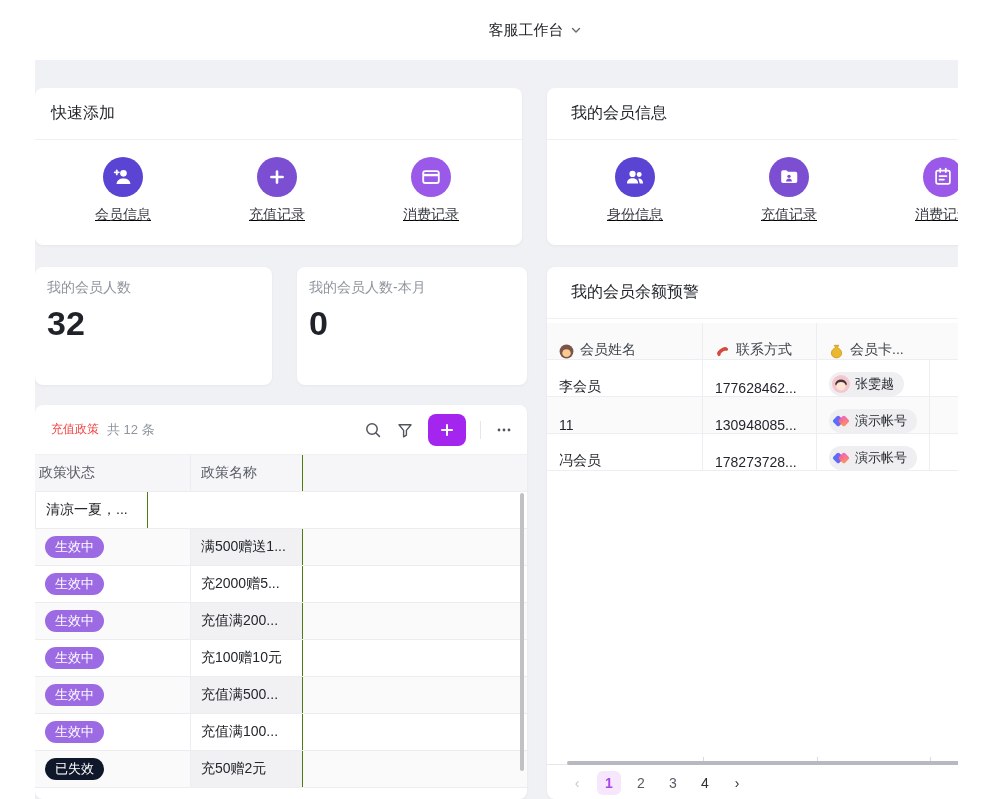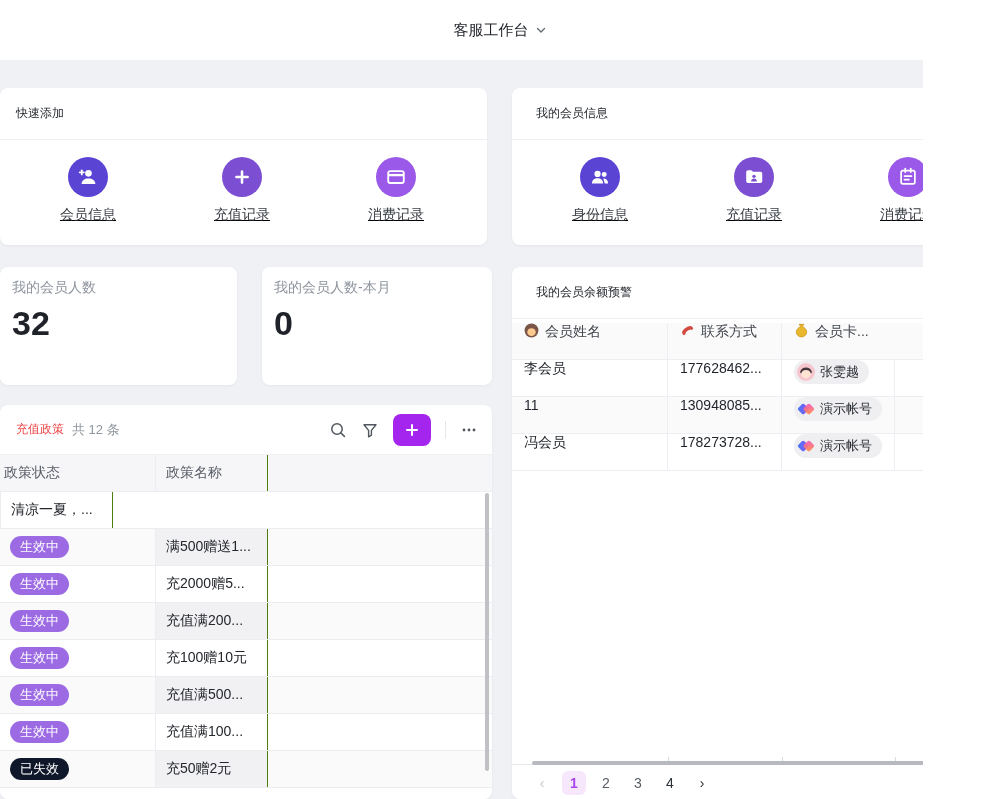--- a/index.html
+++ b/index.html
@@ -1,46 +1,46 @@
 <!DOCTYPE html>
 <html><head>
 <meta charset="utf-8">
 <style>
   * { margin:0; padding:0; box-sizing:border-box; }
   html,body { width:1000px; height:799px; }
   body { font-family:"Liberation Sans","DejaVu Sans",sans-serif; }
-  #app { position:relative; width:923px; height:799px; background:#f0f1f5; overflow:hidden; }
+  #app { position:relative; width:923px; height:799px; background:#f0f1f5; overflow:hidden;margin-left:35px; }
 
   
   .topbar { position:absolute; left:0; top:0; width:1000px; height:60px; background:#fff;
             display:flex; align-items:center; justify-content:center; gap:6px; }
   .topbar-title { font-size:15px; color:#1f2329; }
 
   
   .card { position:absolute; background:#fff; border-radius:8px; box-shadow:0 1px 3px rgba(31,35,41,.05); overflow:hidden; }
   .card-header { height:52px; display:flex; align-items:center; padding:0 24px; border-bottom:1px solid #eef0f3;
-                 font-size:12px; color:#1f2329; font-weight:500;text-align:right; }
+                 font-size:16px; color:#1f2329; font-weight:500;text-align:right; }
 
   
   .action { position:absolute; width:90px; display:flex; flex-direction:column; align-items:center; cursor:pointer;text-decoration:underline; }
   .action-circle { width:40px; height:40px; border-radius:50%; display:flex; align-items:center; justify-content:center; }
   .c1 { background:#5a44d3; } .c2 { background:#7b4ed2; } .c3 { background:#9a59e8; }
   .action-label { margin-top:9px; font-size:14px; color:#383c43; }
 
   
   .stat-card { padding:12px; }
   .stat-label { font-size:14px; color:#8f959e; }
   .stat-value { margin-top:8px; font-size:34px; font-weight:600; color:#1f2329; line-height:1.1; }
 
   
   .bw-table { position:absolute; left:0; top:56px; width:508px; }
   .bw-row { display:flex; height:37px; align-items:center; border-bottom:1px solid #edeef2; font-size:14px; color:#1f2329; }
   .bw-row.head { background:#fafafb; color:#41464d; }
   .bw-row.alt { background:#fafafb; }
-  .bw-c { height:100%; display:flex; align-items:flex-start; padding:0 12px; border-right:1px solid #edeef2; overflow:hidden; white-space:nowrap; }
+  .bw-c { height:100%; display:flex; align-items:flex-end; padding:0 12px; border-right:1px solid #edeef2; overflow:hidden; white-space:nowrap; }
   .bw-c1 { width:156px; } .bw-c2 { width:114px; } .bw-c3 { width:113px; }
   .bw-c4 { width:125px; justify-content:flex-end; padding-right:30px; border-right:none; }
   .head .bw-c { gap:6px; }
   .agent-pill { display:inline-flex; align-items:center; gap:5px; background:#efeff2; border-radius:999px;
                 padding:3px 10px 3px 3px; font-size:13px; color:#1f2329; }
 
   
   .rp-header { height:50px; display:flex; align-items:center; padding:0 14px 0 16px; border-bottom:1px solid #eef0f3; }
   .rp-title { font-size:12px; font-weight:400; color:#ef4444; }
   .rp-count { margin-left:8px; font-size:13px; color:#8f959e; }

